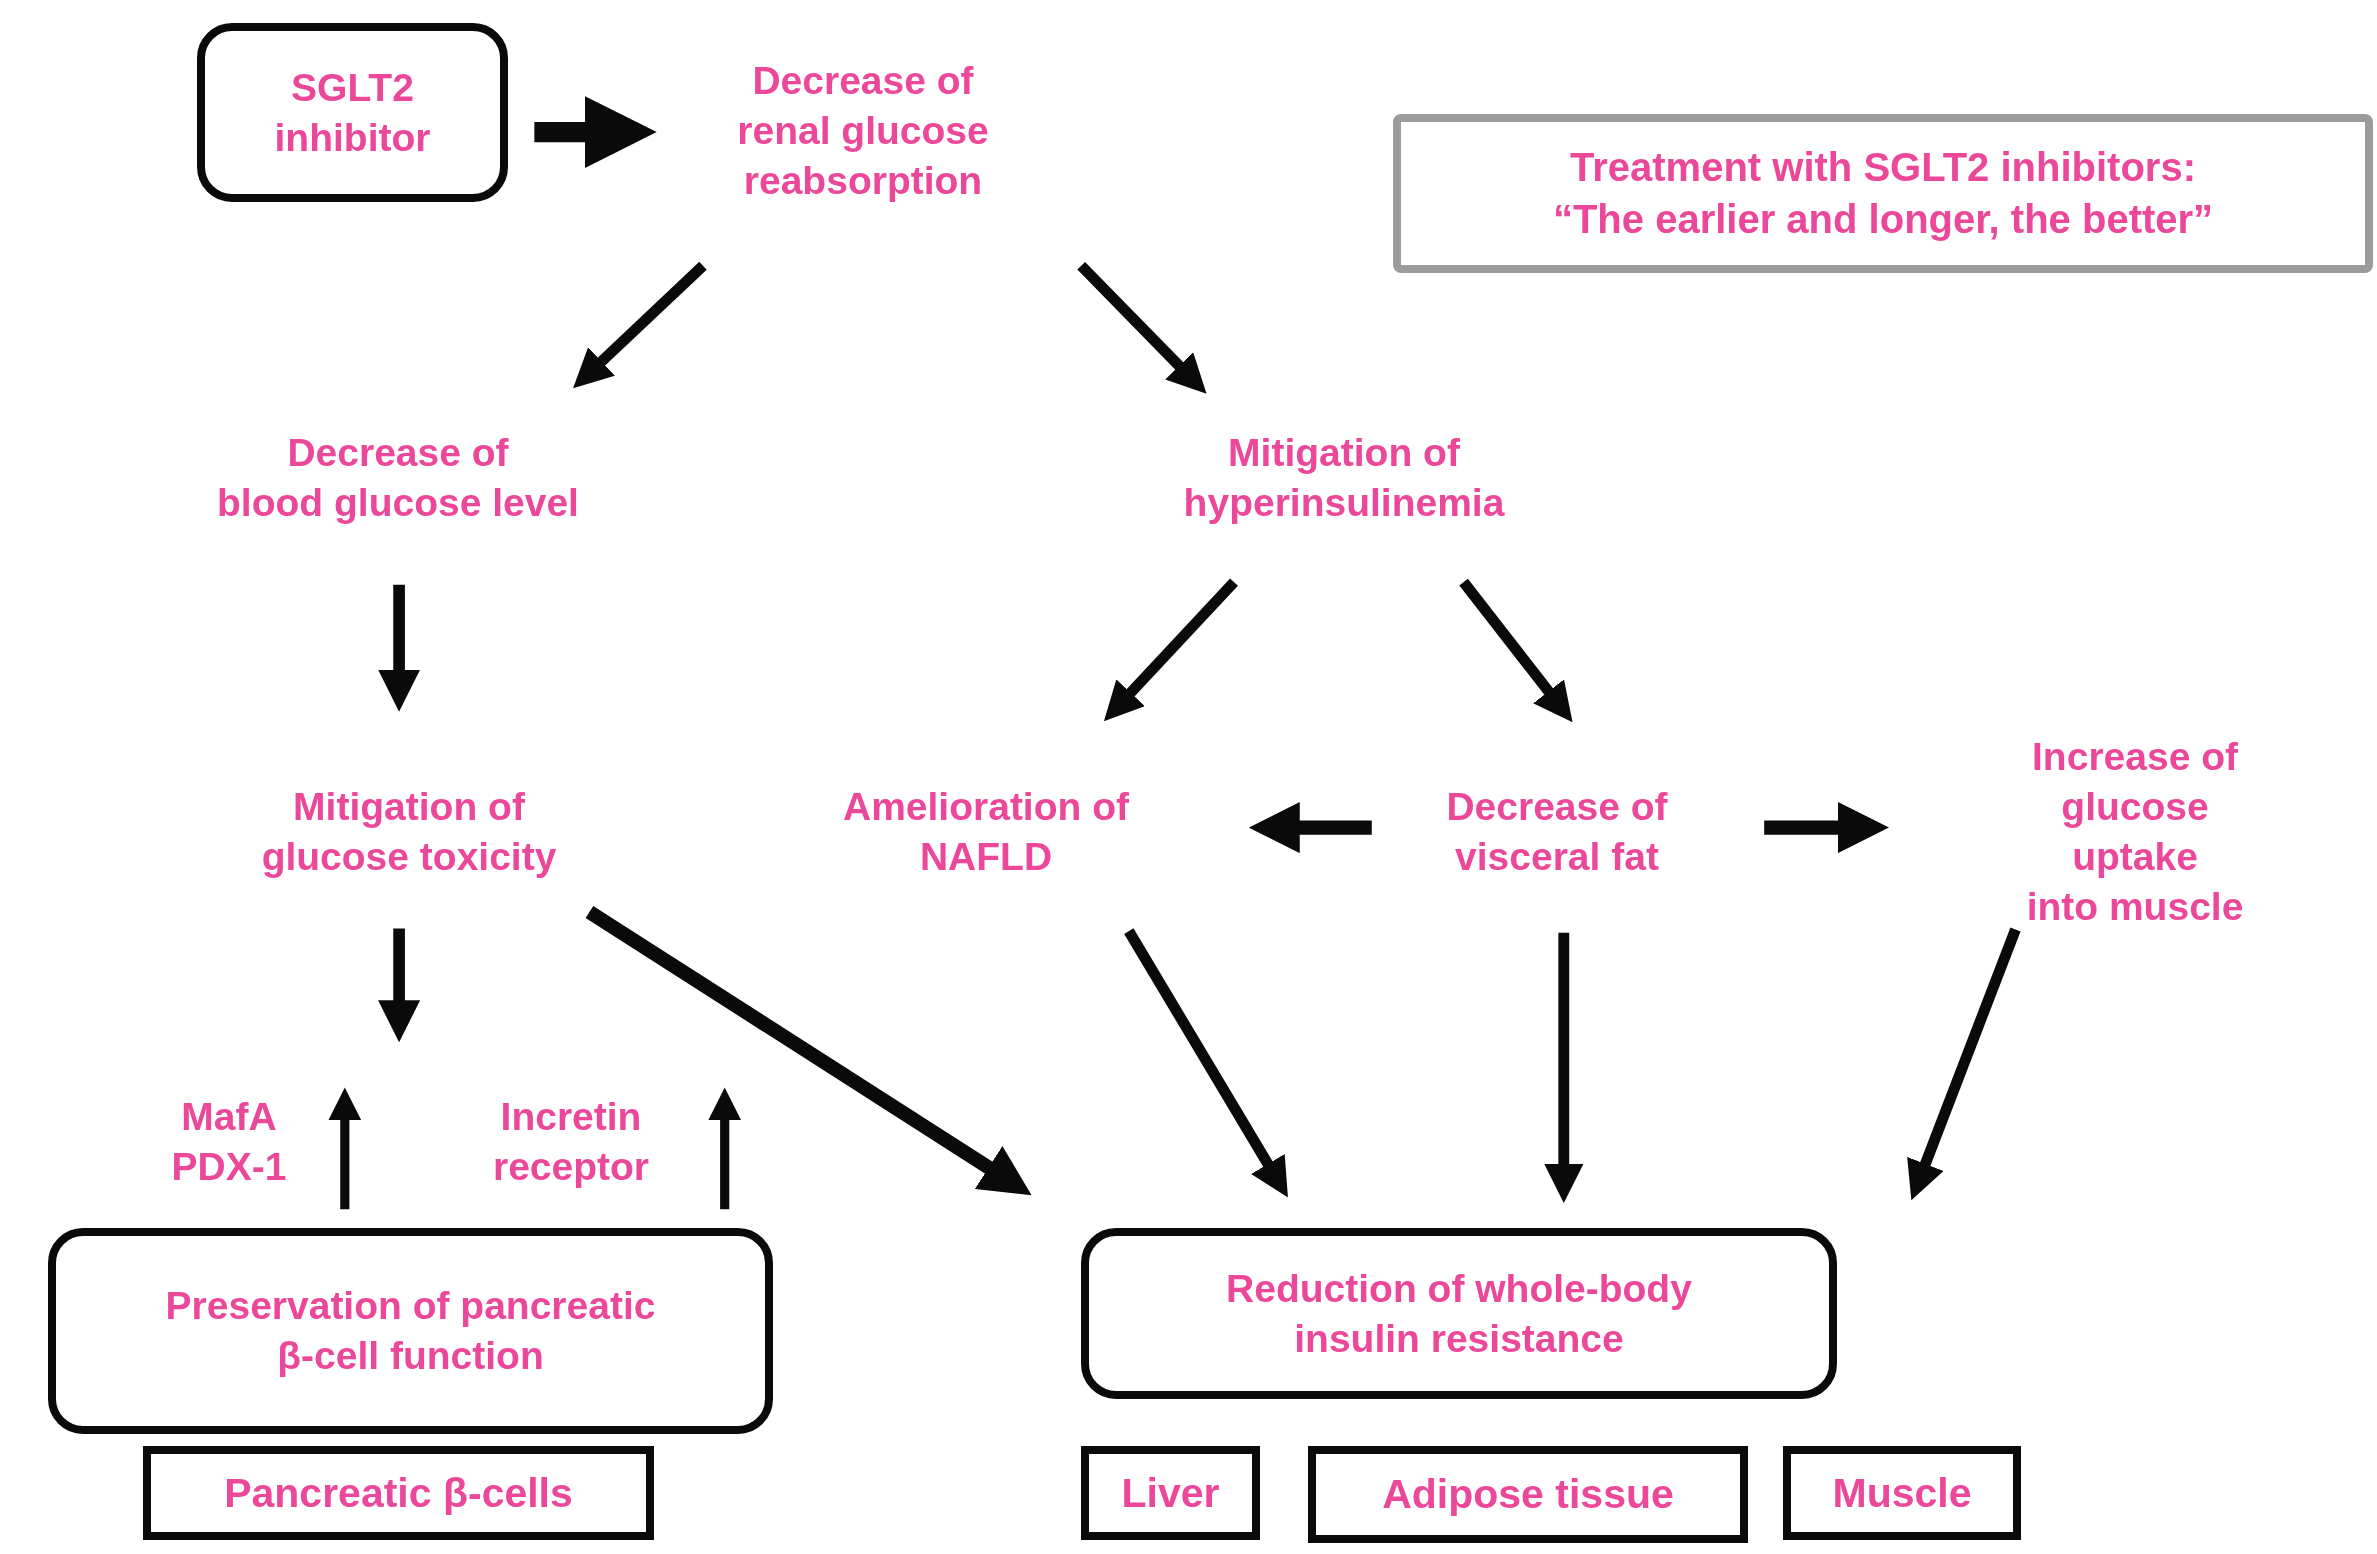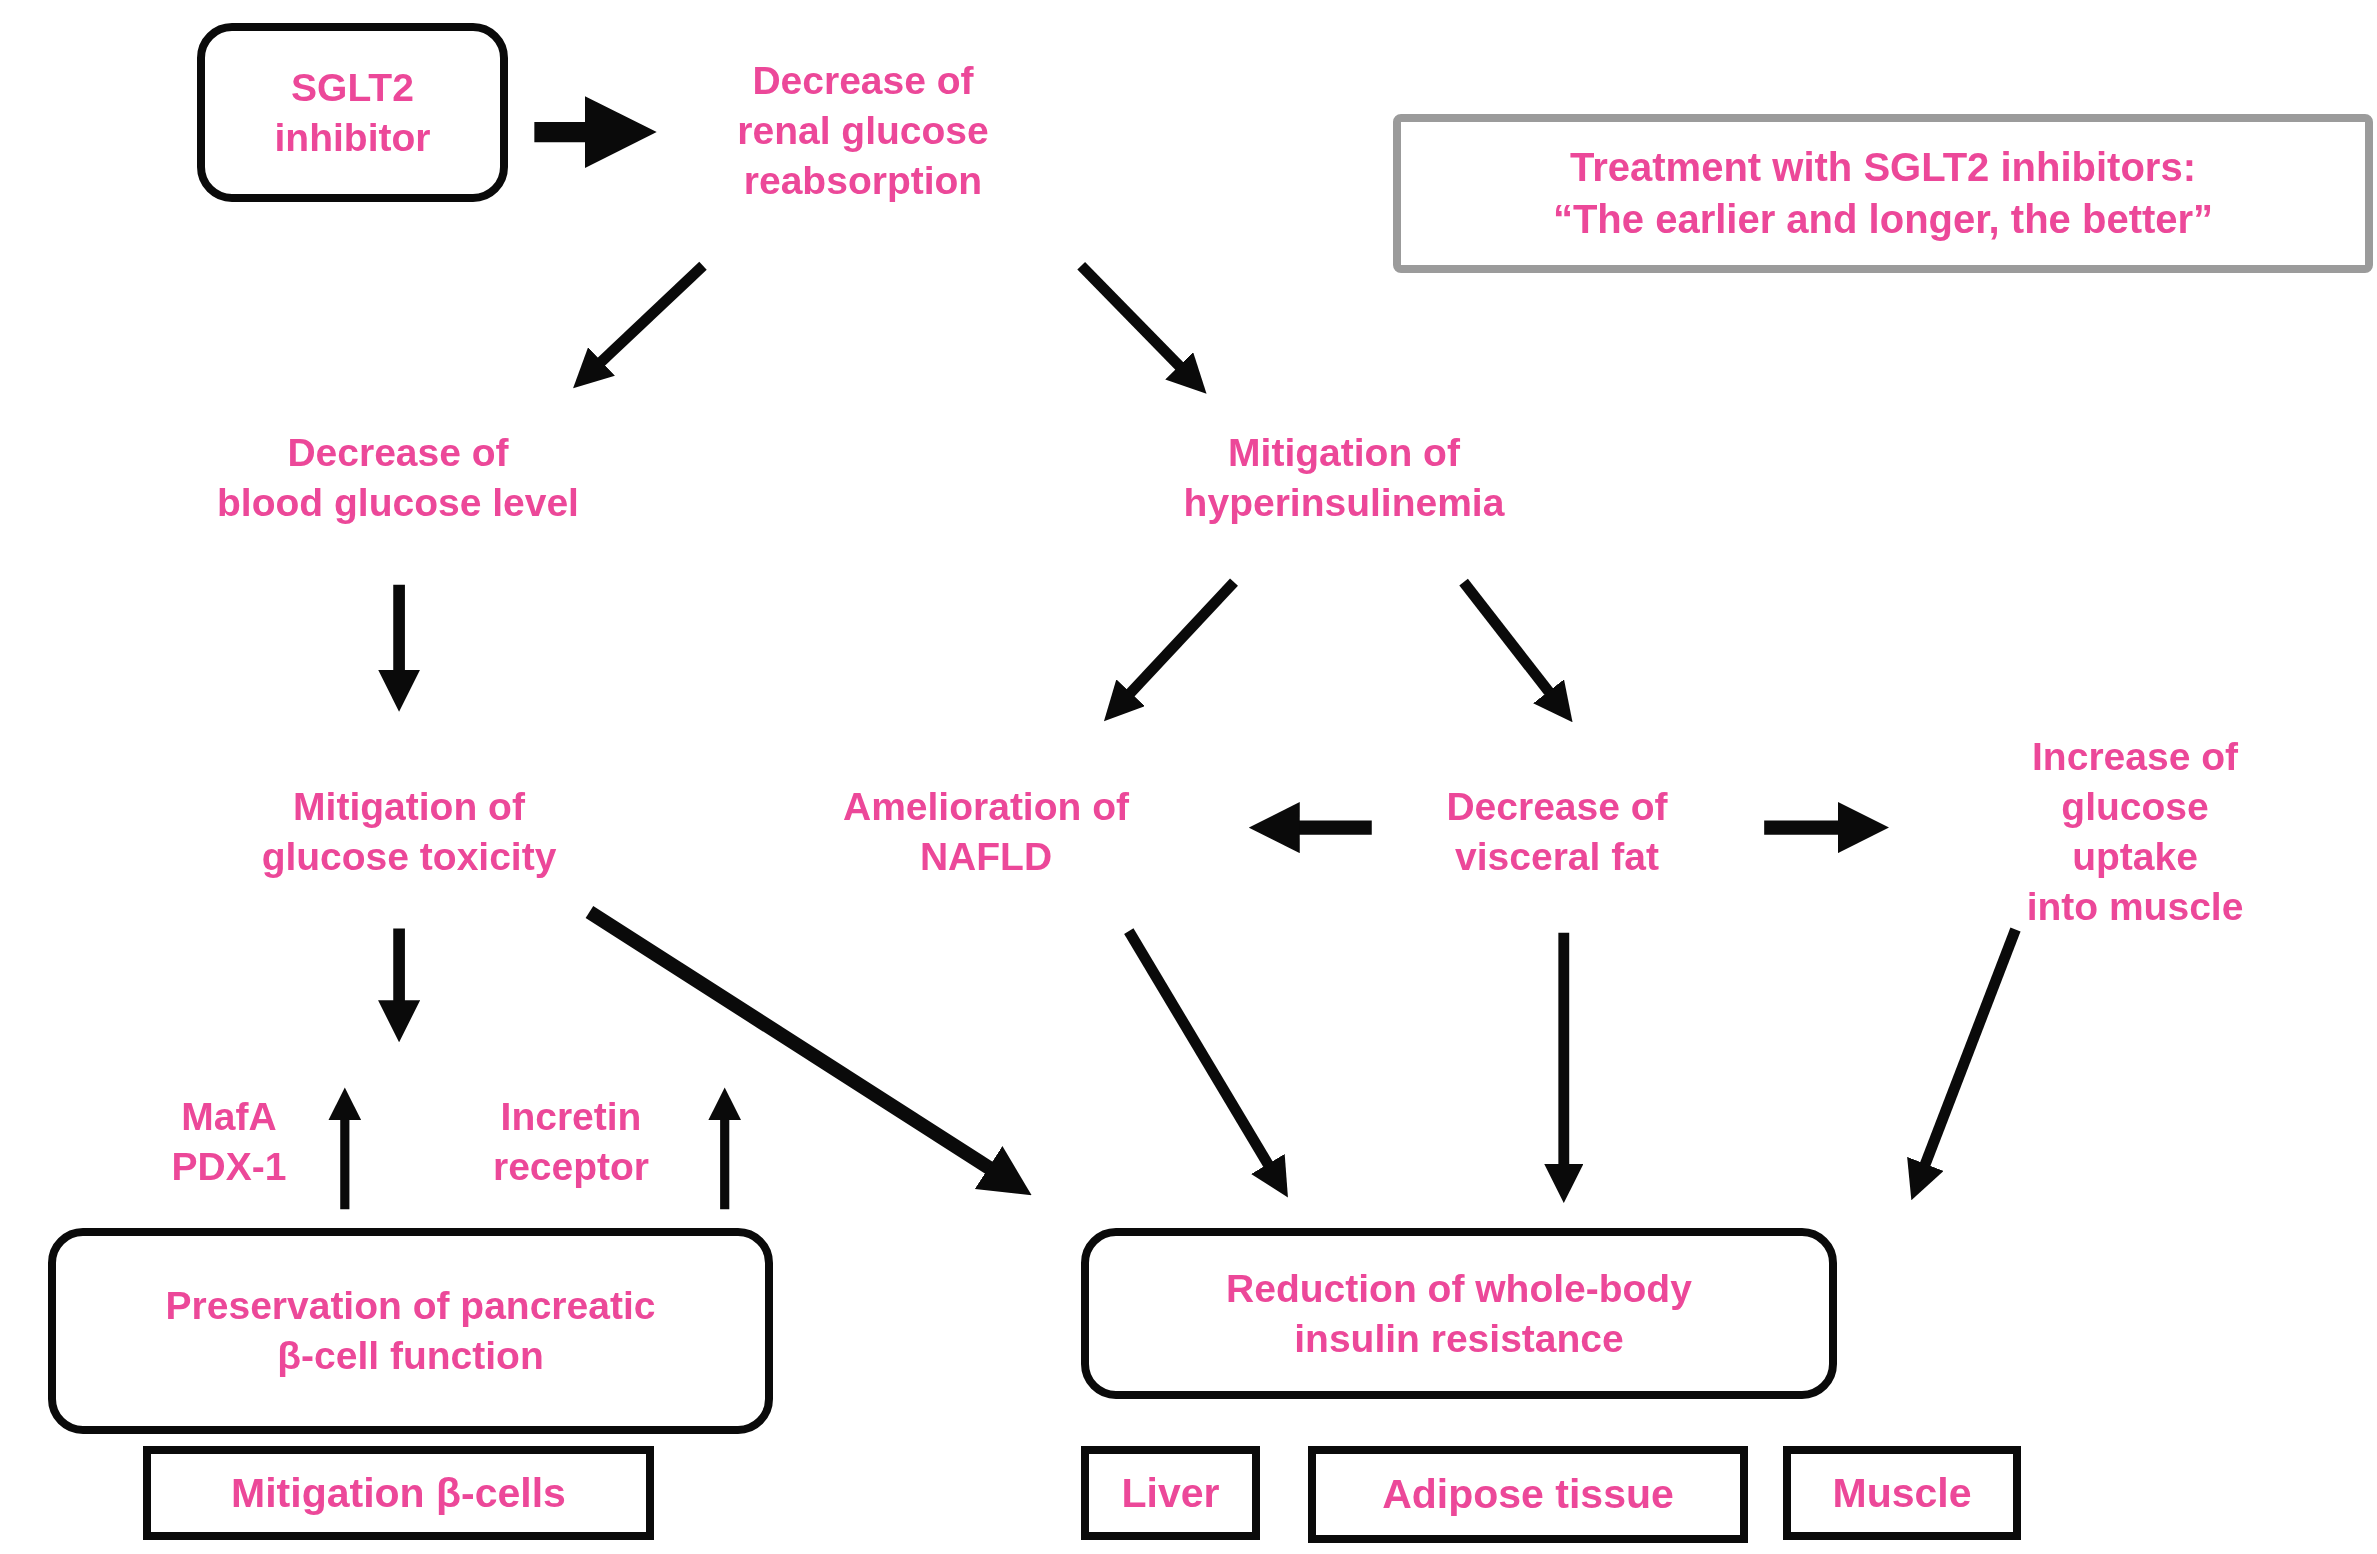--- a/index.html
+++ b/index.html
@@ -139,21 +139,21 @@
 
   <div class="txt" style="left:220px; top:1142px;margin-left:9px;">MafA
 PDX-1</div>
 
   <div class="txt" style="left:571px; top:1142px;">Incretin
 receptor</div>
 
   <div class="box rbox" style="left:48px; top:1228px; width:725px; height:206px;">Preservation of pancreatic
 β-cell function</div>
 
-  <div class="box sbox bottom-label" style="left:143px; top:1446px; width:511px; height:94px;">Mitigation β-cells</div>
+  <div class="box sbox bottom-label" style="left:143px; top:1446px; width:511px; height:94px;">Pancreatic β-cells</div>
 
   <div class="box rbox" style="left:1081px; top:1228px; width:756px; height:171px;">Reduction of whole-body
 insulin resistance</div>
 
   <div class="box sbox bottom-label" style="left:1081px; top:1446px; width:179px; height:94px;">Liver</div>
 
   <div class="box sbox bottom-label" style="left:1308px; top:1446px; width:440px; height:97px;">Adipose tissue</div>
 
   <div class="box sbox bottom-label" style="left:1783px; top:1446px; width:238px; height:94px;">Muscle</div>
 

